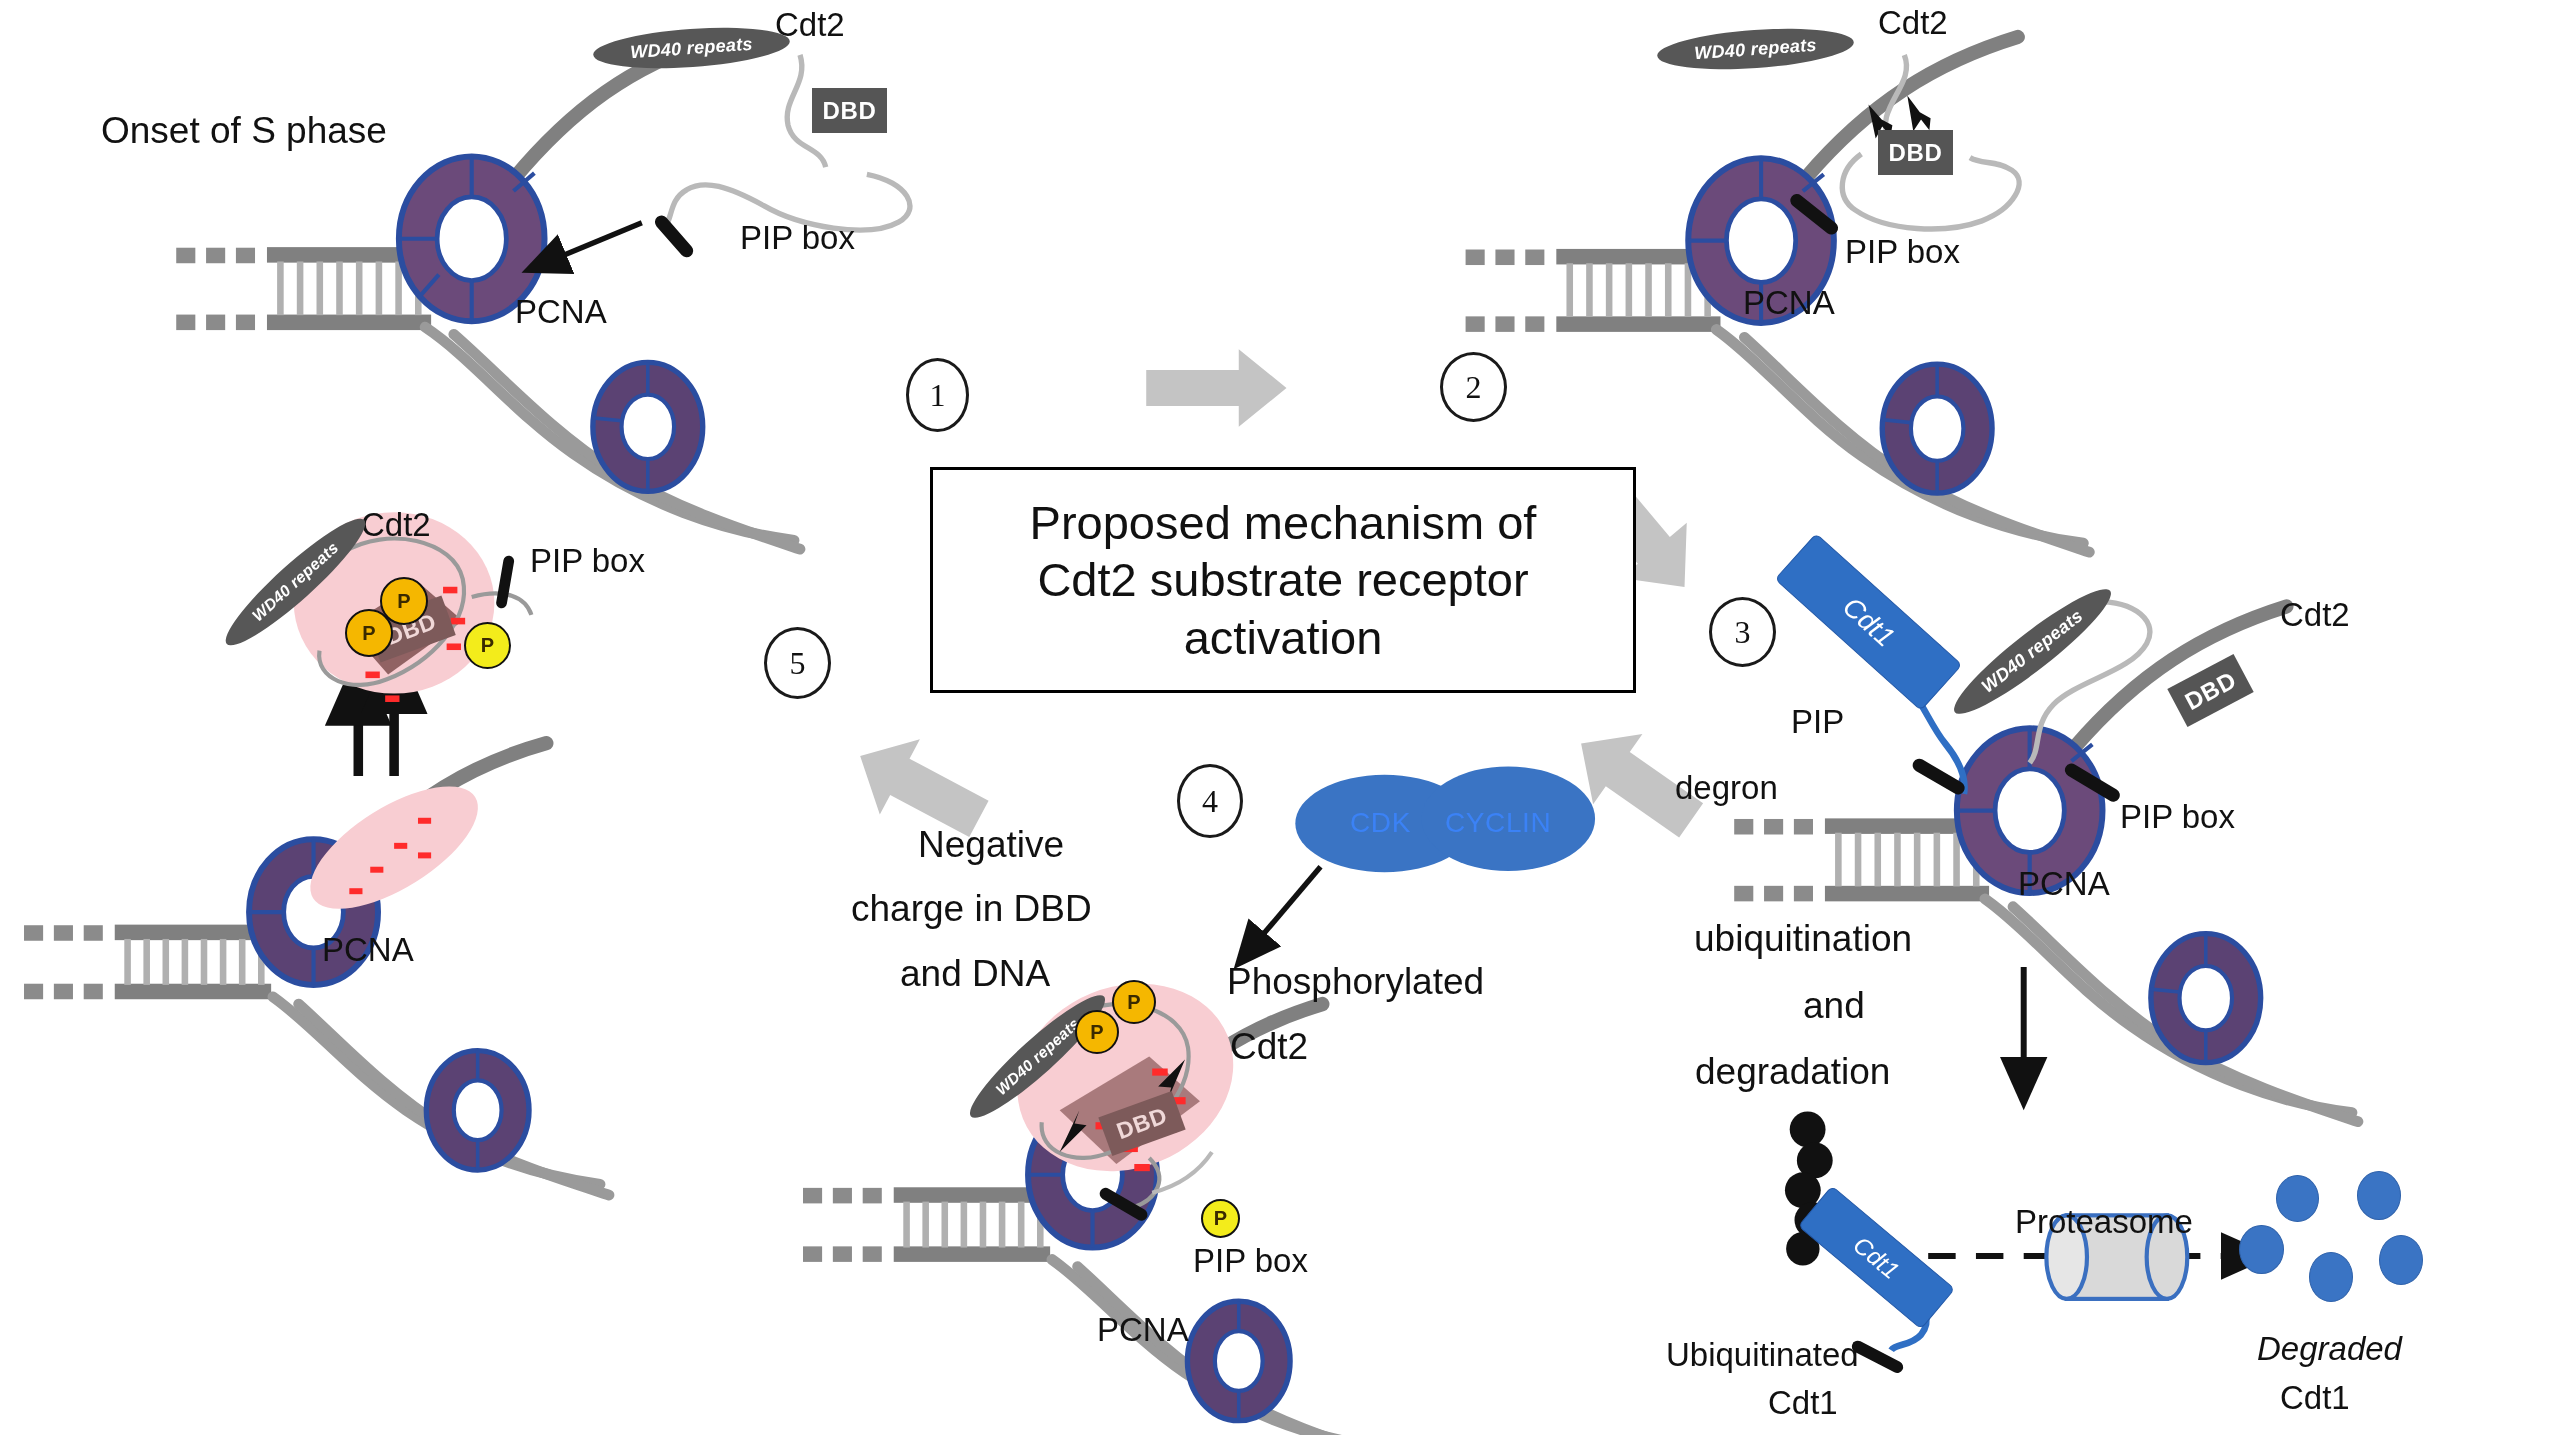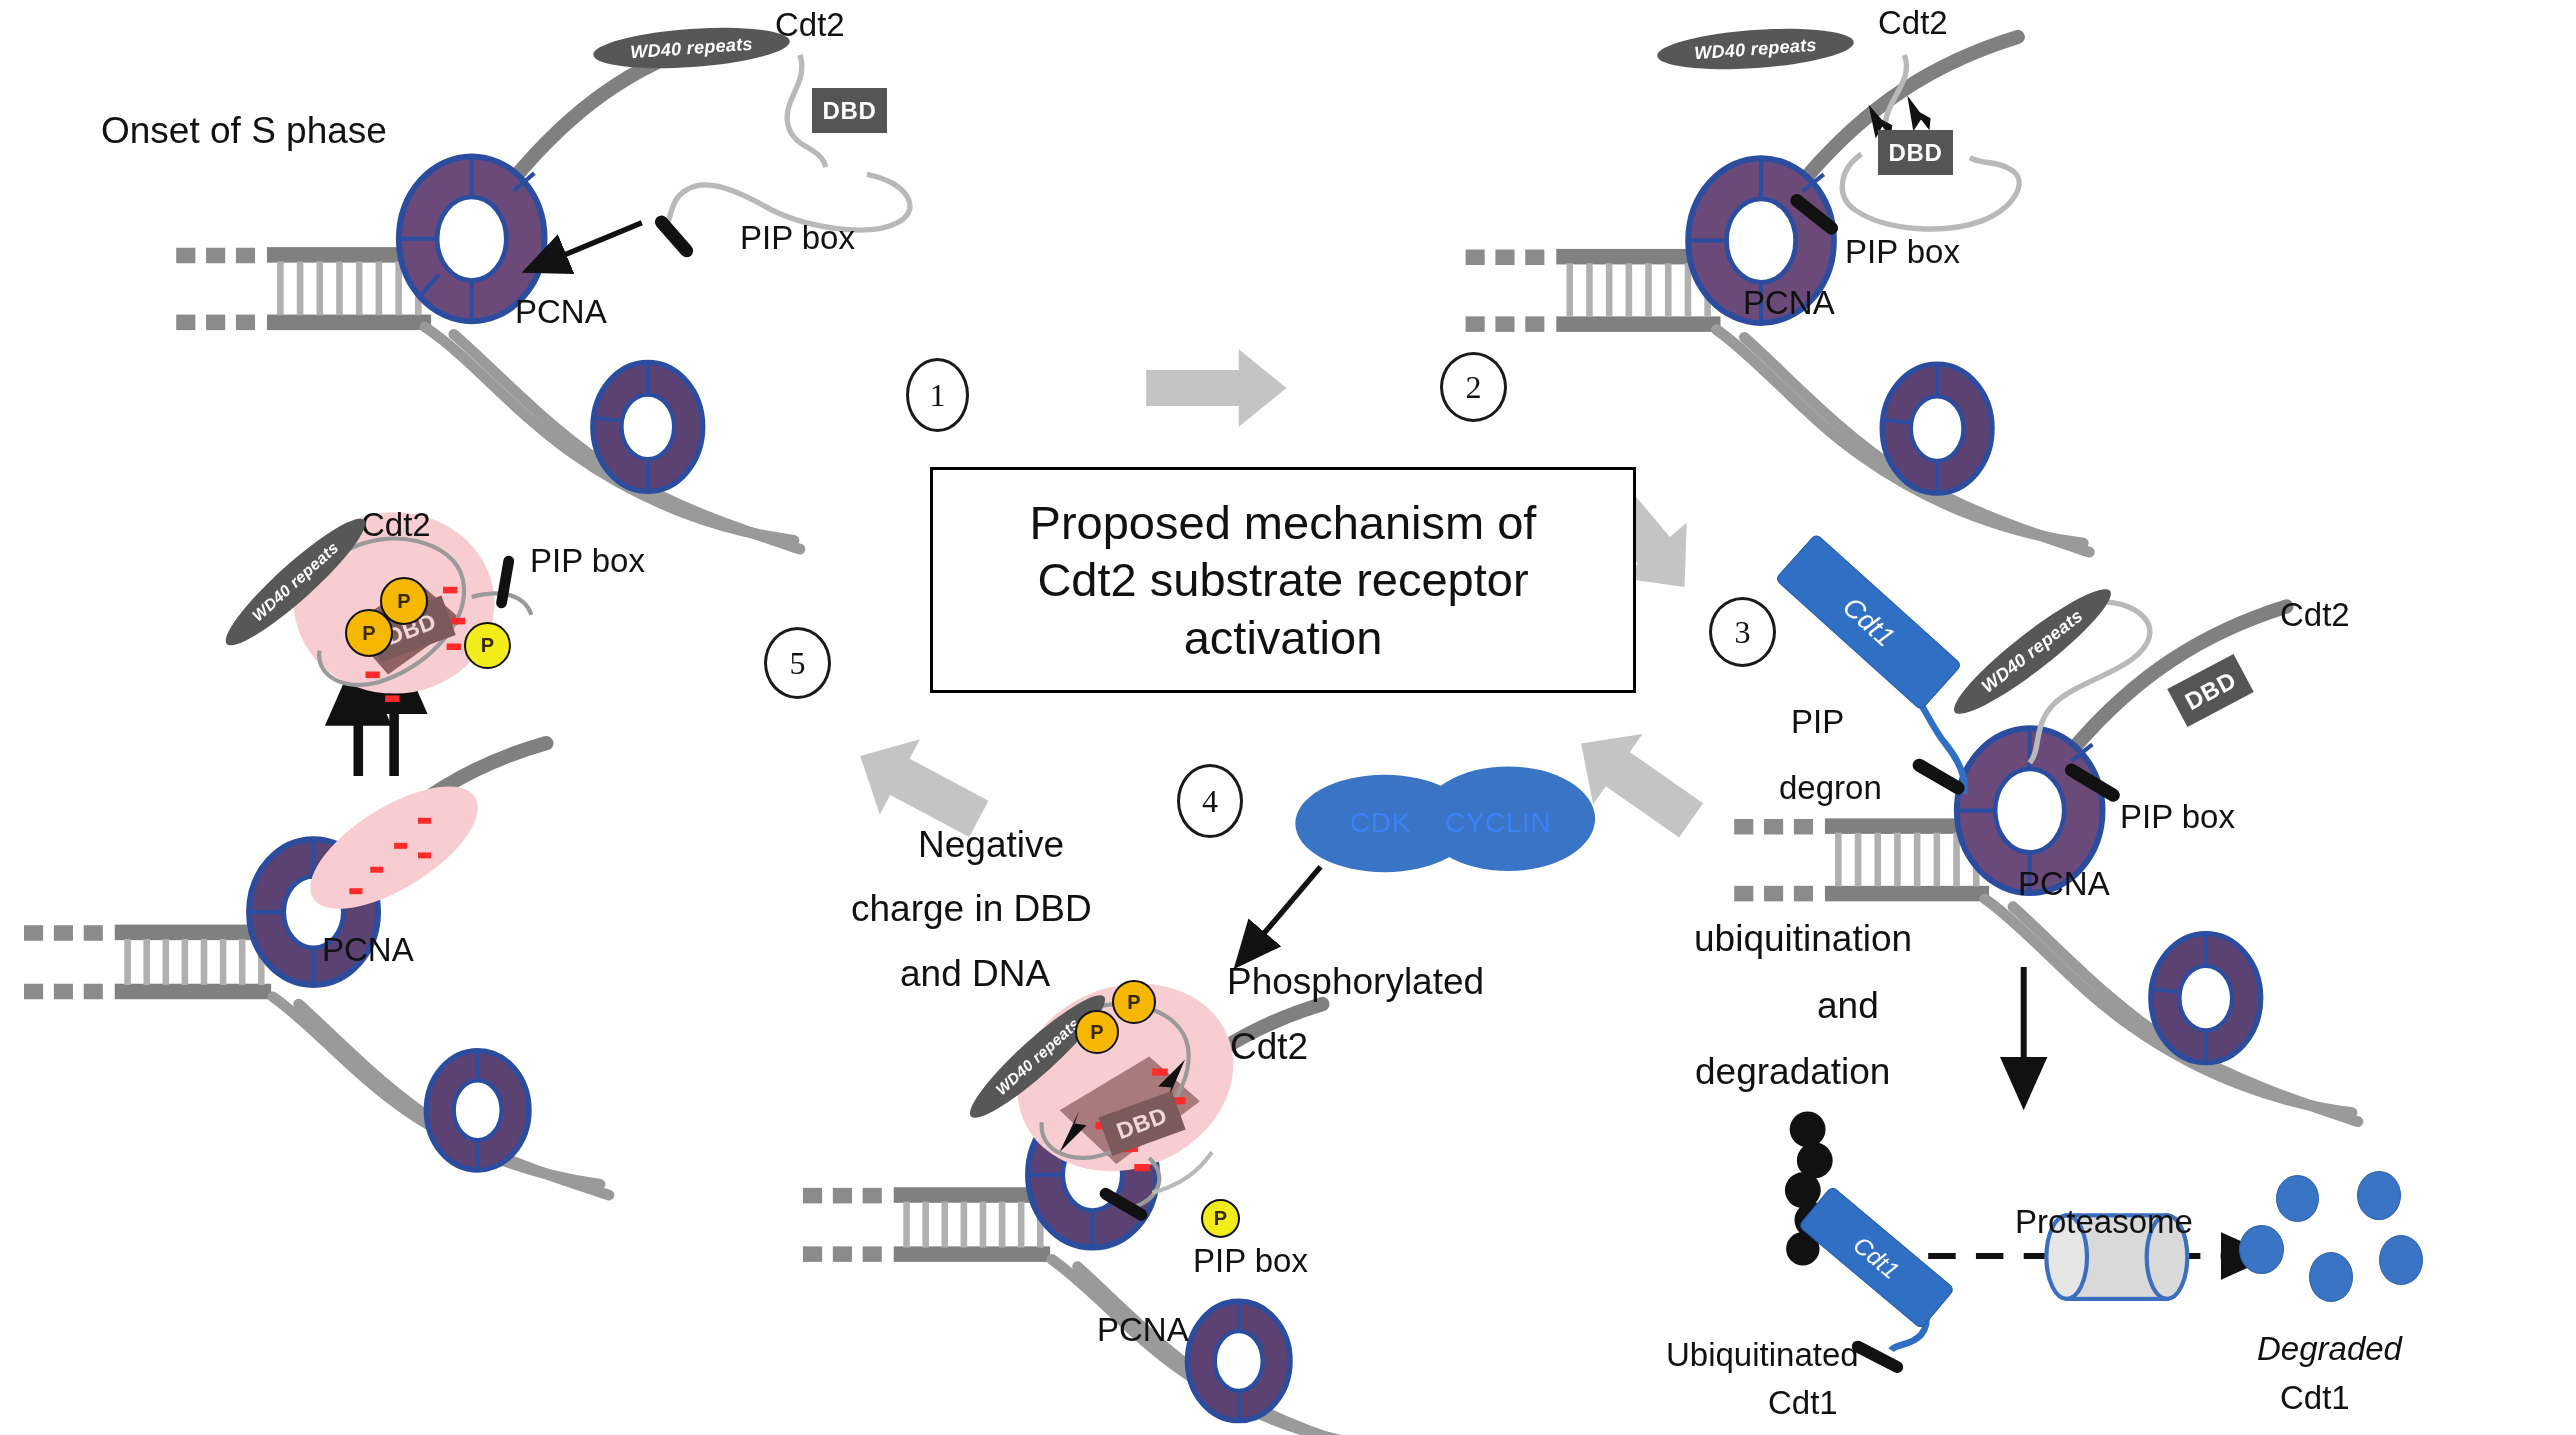--- a/index.html
+++ b/index.html
@@ -465,25 +465,25 @@
   <div class="wd40" style="left:1657px;top:30px;width:197px;height:38px;transform:rotate(-4deg);">WD40 repeats</div>
   <div class="dbdbox" style="left:1878px;top:130px;width:75px;height:45px;">DBD</div>
   <div class="lbl lbl-med" style="left:1845px;top:234px;">PIP box</div>
   <div class="lbl lbl-med" style="left:1743px;top:285px;">PCNA</div>
 
   <div class="cdt1bar" style="left:1770px;top:591px;width:197px;height:62px;transform:rotate(42deg);transform-origin:50% 50%;">Cdt1</div>
   <div class="lbl lbl-med" style="left:2280px;top:597px;">Cdt2</div>
   <div class="wd40" style="left:1934px;top:633px;width:197px;height:37px;transform:rotate(-38deg);">WD40 repeats</div>
   <div class="dbdbox" style="left:2173px;top:669px;width:75px;height:43px;transform:rotate(-28deg);">DBD</div>
   <div class="lbl lbl-med" style="left:1791px;top:704px;">PIP</div>
-  <div class="lbl lbl-med" style="left:1779px;top:770px;">degron</div>
+  <div class="lbl lbl-med" style="left:1675px;top:770px;">degron</div>
   <div class="lbl lbl-med" style="left:2120px;top:799px;">PIP box</div>
   <div class="lbl lbl-med" style="left:2018px;top:866px;">PCNA</div>
   <div class="lbl lbl-big" style="left:1694px;top:918px;">ubiquitination</div>
-  <div class="lbl lbl-big" style="left:1803px;top:985px;margin-left:14px;">and</div>
+  <div class="lbl lbl-big" style="left:1803px;top:985px;">and</div>
   <div class="lbl lbl-big" style="left:1695px;top:1051px;">degradation</div>
   <div class="cdt1bar" style="left:1796px;top:1231px;width:161px;height:53px;transform:rotate(40deg);font-size:24px;">Cdt1</div>
   <div class="lbl lbl-med" style="left:1666px;top:1337px;">Ubiquitinated</div>
   <div class="lbl lbl-med" style="left:1768px;top:1385px;">Cdt1</div>
   <div class="lbl lbl-med" style="left:2015px;top:1204px;">Proteasome</div>
   <div class="lbl lbl-med" style="left:2257px;top:1331px;font-style:italic;">Degraded</div>
   <div class="lbl lbl-med" style="left:2280px;top:1380px;">Cdt1</div>
 
   <div class="blue-dot" style="left:2276px;top:1175px;width:41px;height:45px;"></div>
   <div class="blue-dot" style="left:2357px;top:1171px;width:42px;height:47px;"></div>

